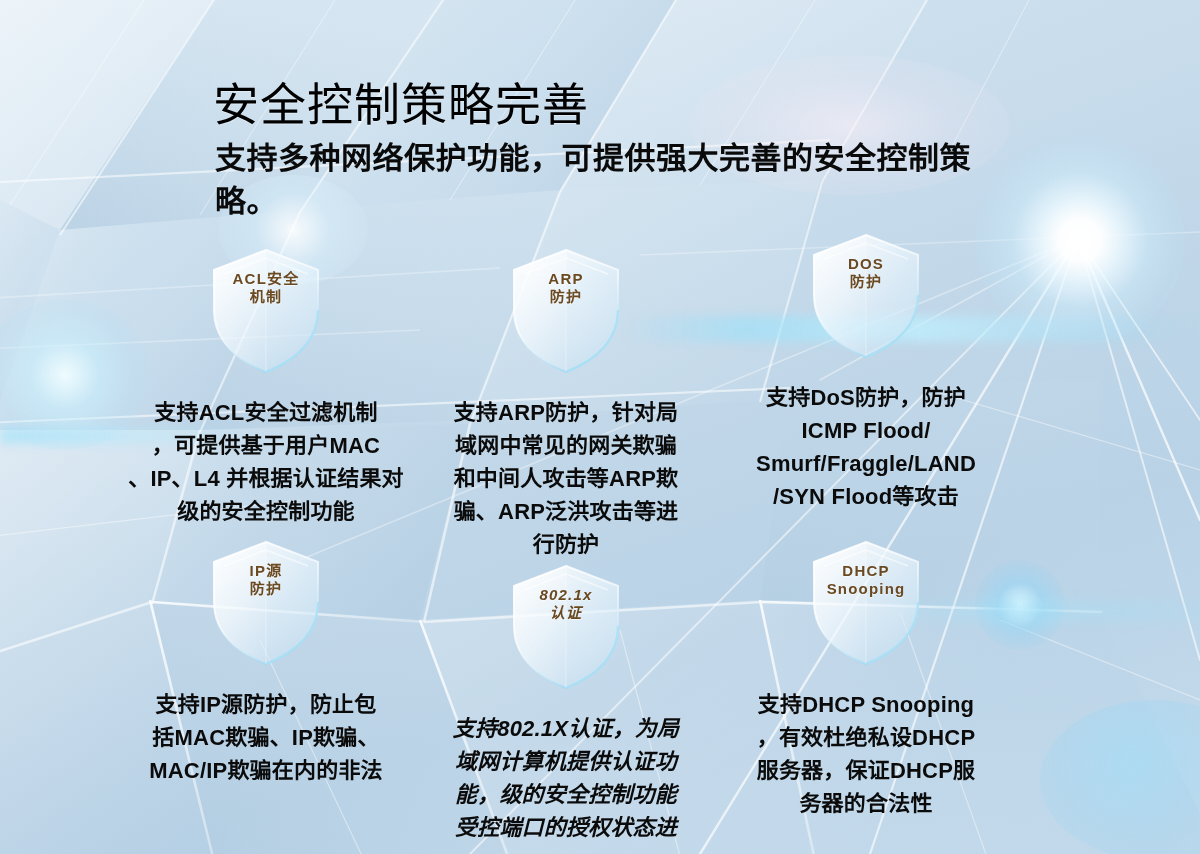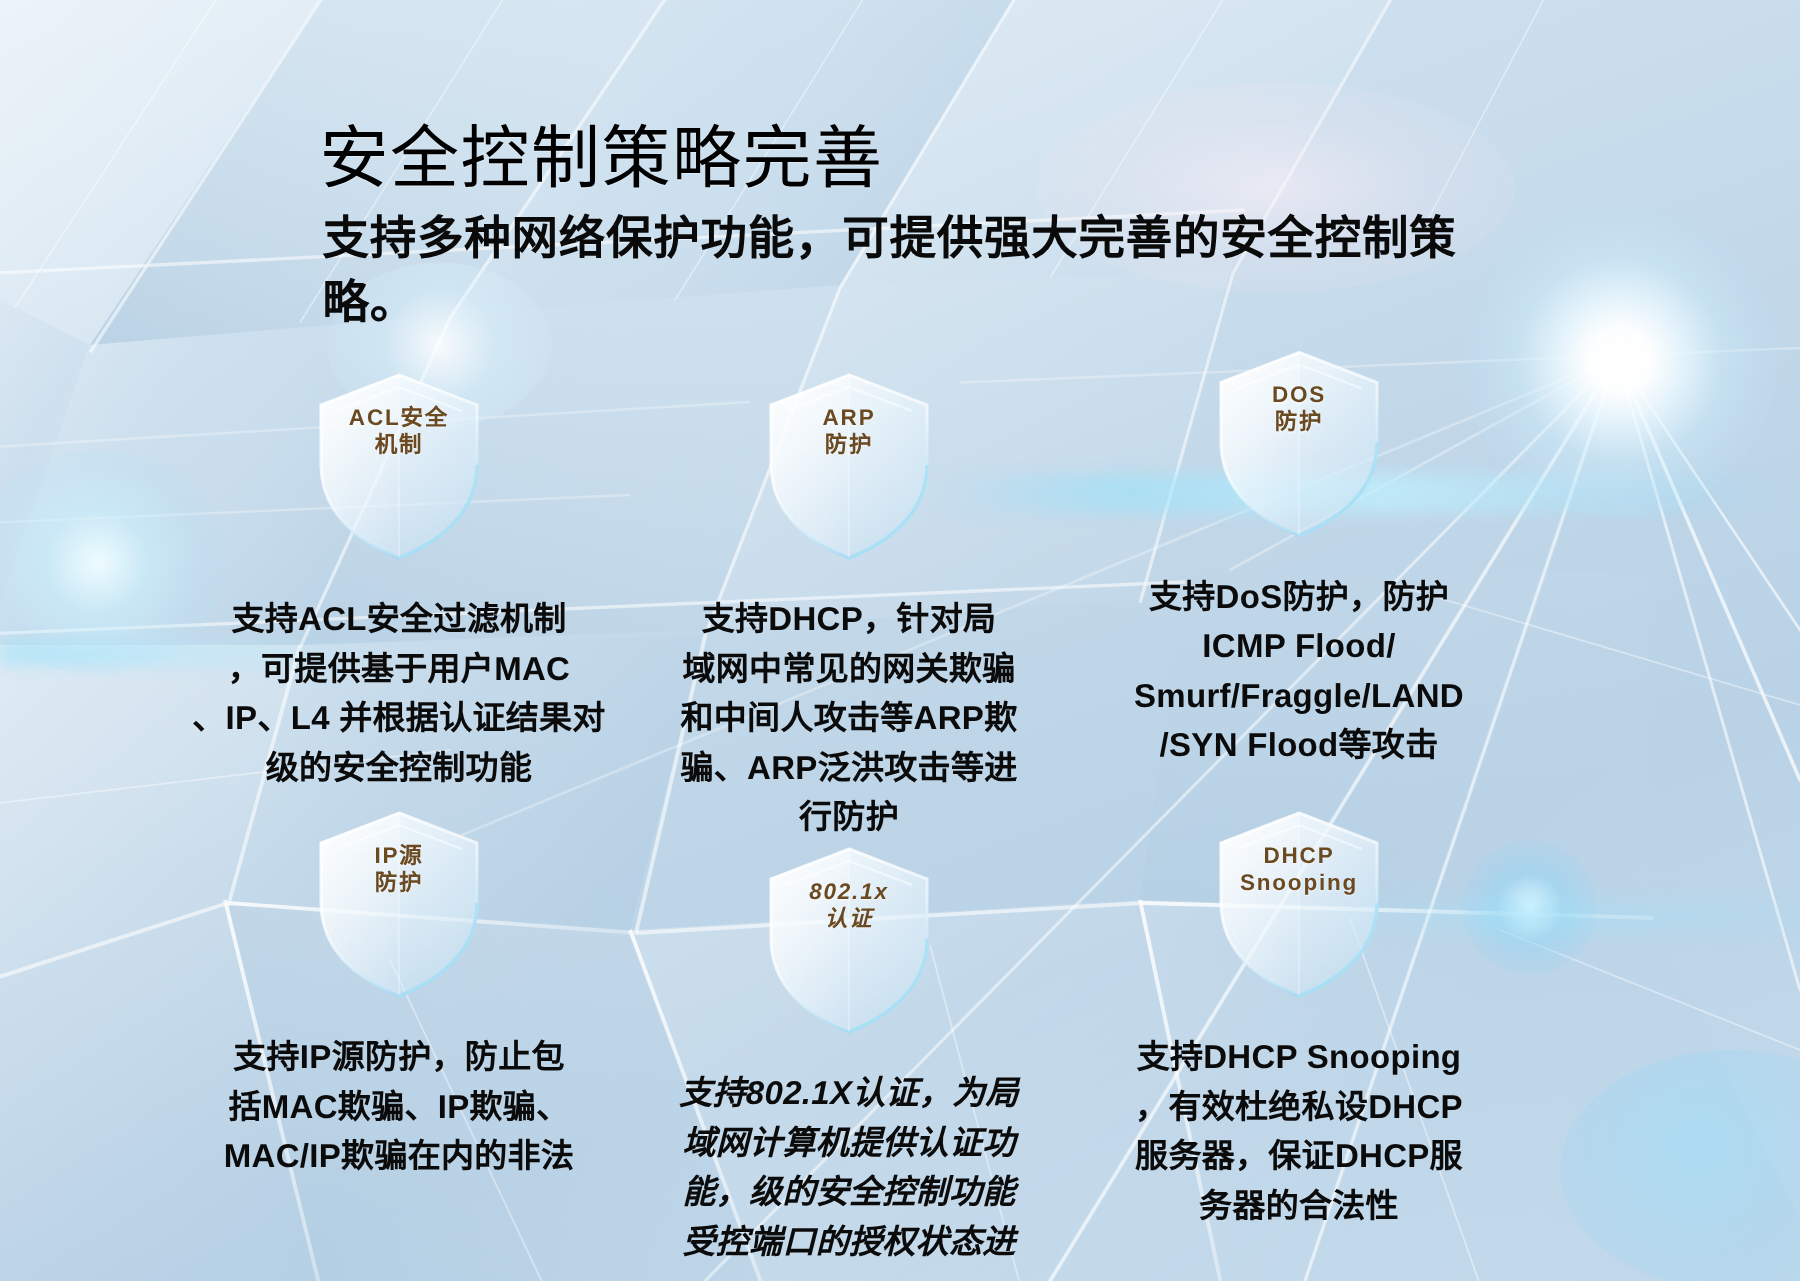--- a/index.html
+++ b/index.html
@@ -350,21 +350,21 @@
   <path d="M56 2 L108 22 L108 62 C108 92 86 112 56 124 C26 112 4 92 4 62 L4 22 Z" fill="url(#shieldFill)" stroke="url(#shieldEdge)" stroke-width="2"></path>
   <path d="M56 2 L4 22 L4 62 C4 92 26 112 56 124 Z" fill="url(#shieldLeft)" opacity="0.55"></path>
   <path d="M56 2 L108 22 L108 62 C108 92 86 112 56 124 Z" fill="url(#shieldRight)" opacity="0.45"></path>
   <path d="M56 2 L56 124" stroke="#ffffff" stroke-width="1" opacity="0.35" fill="none"></path>
   <path d="M14 26 L56 10 L98 26" stroke="#ffffff" stroke-width="1.4" opacity="0.55" fill="none"></path>
   <path d="M56 124 C86 112 108 92 108 62" stroke="#a8e0f6" stroke-width="2.2" opacity="0.85" fill="none"></path>
 </svg>
           <div class="shield-label"><span>ARP</span><span class="l2">防护</span></div>
         </div>
         <div class="caption">
-          <span>支持DHCP，针对局</span>
+          <span>支持ARP防护，针对局</span>
           <span>域网中常见的网关欺骗</span>
           <span>和中间人攻击等ARP欺</span>
           <span>骗、ARP泛洪攻击等进</span>
           <span>行防护</span>
         </div>
       </div>
       <div class="card" style="left: 716px; top: 233px;">
         <div class="shield-wrap">
 <svg class="shield" viewBox="0 0 112 126" xmlns="http://www.w3.org/2000/svg">
   <path d="M56 2 L108 22 L108 62 C108 92 86 112 56 124 C26 112 4 92 4 62 L4 22 Z" fill="url(#shieldFill)" stroke="url(#shieldEdge)" stroke-width="2"></path>

